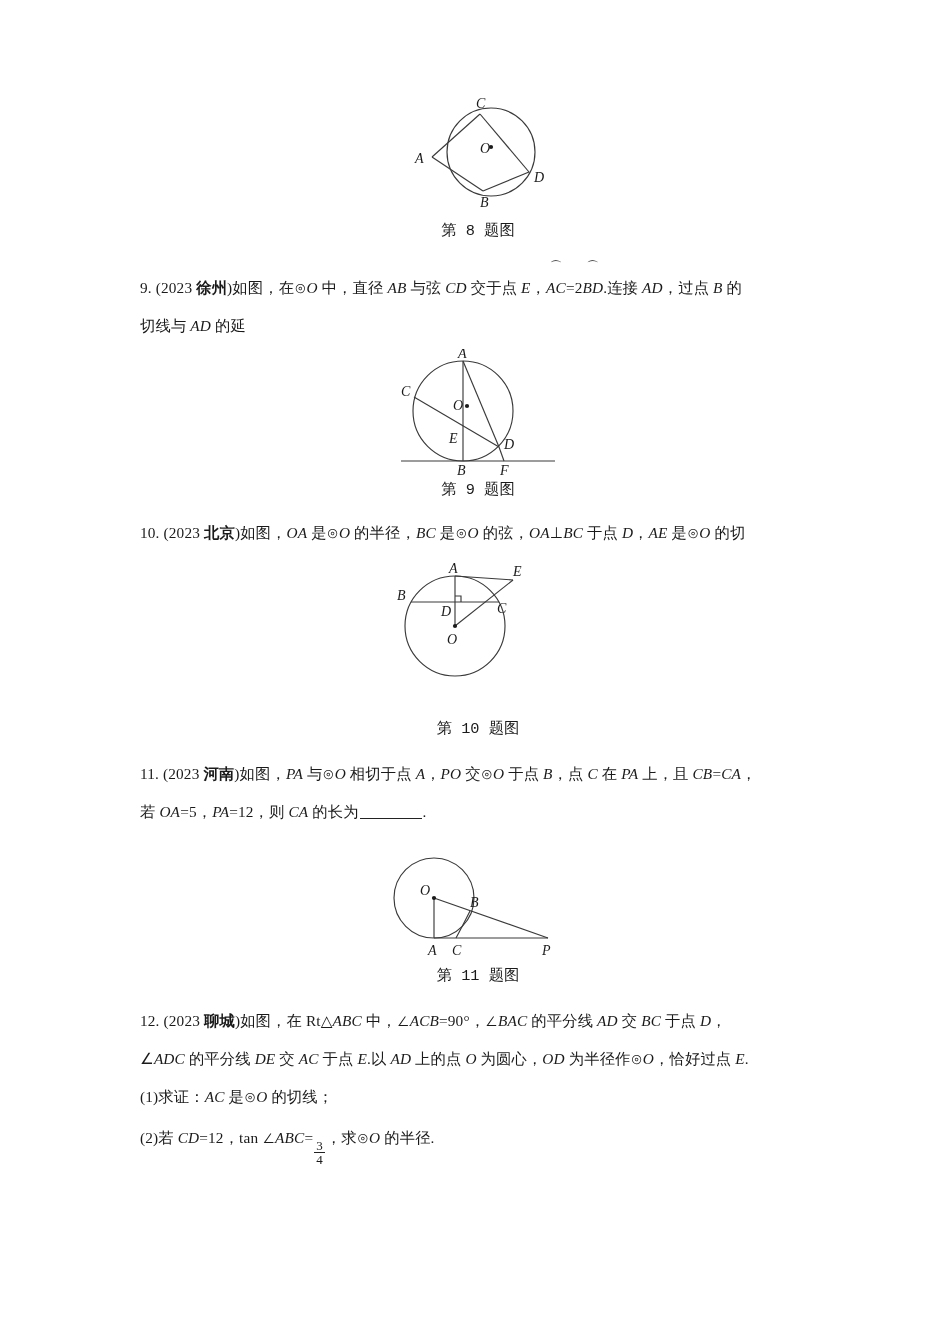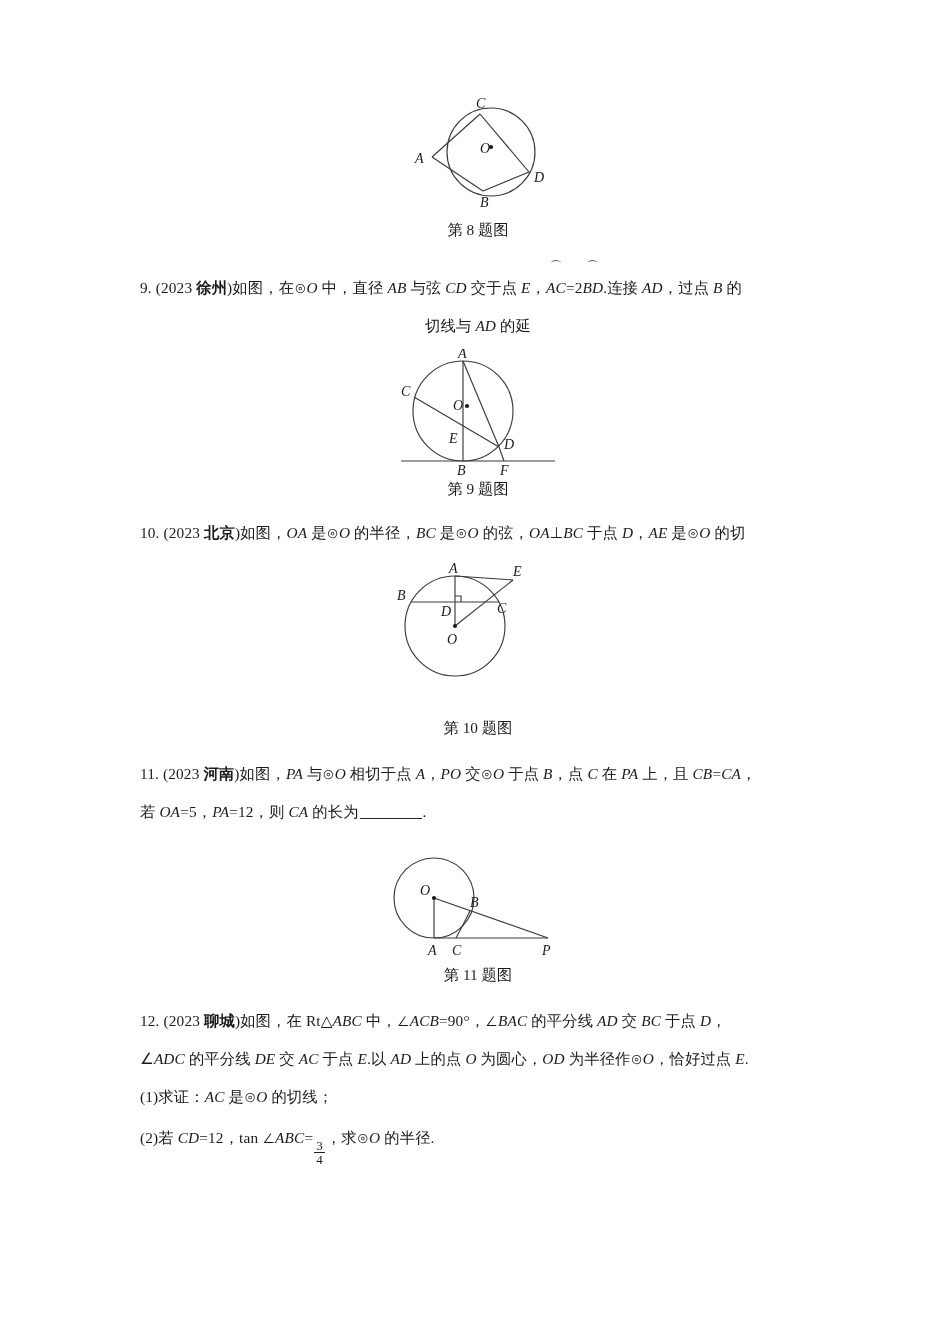--- a/index.html
+++ b/index.html
@@ -28,34 +28,34 @@
     width: 676px;
   }
 
   
   .qline {
     font-size: 15.3px;
     line-height: 38px;
     letter-spacing: 0.15px;
     white-space: nowrap;
   }
-  .qline.center { text-align: center; }
+  .qline.center { text-align: left; }
   .it { font-style: italic; }
   .bold-city { font-weight: bold; }
   .blank {
     display: inline-block;
     border-bottom: 1.1px solid #222;
     width: 62px;
     vertical-align: -2px;
     margin: 0 1px;
   }
   .caption {
     text-align: center;
     font-size: 15.3px;
-    font-family: Liberation Serif, serif;
+    font-family: Liberation Mono, monospace;
   }
   .fig-wrap {
     display: flex;
     justify-content: center;
   }
   .arcmark {
     position: relative;
     display: inline-block;
   }
   .arcmark > .ar {

